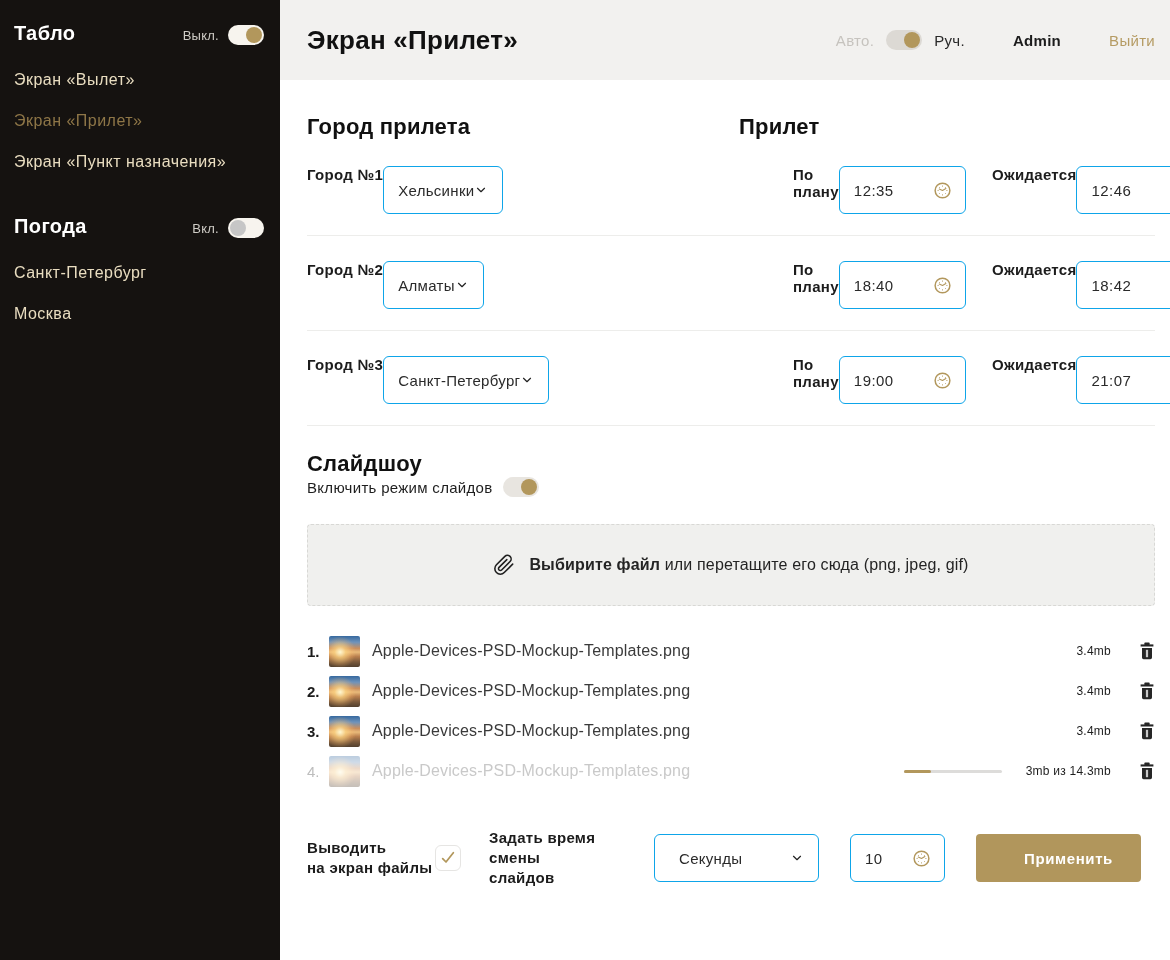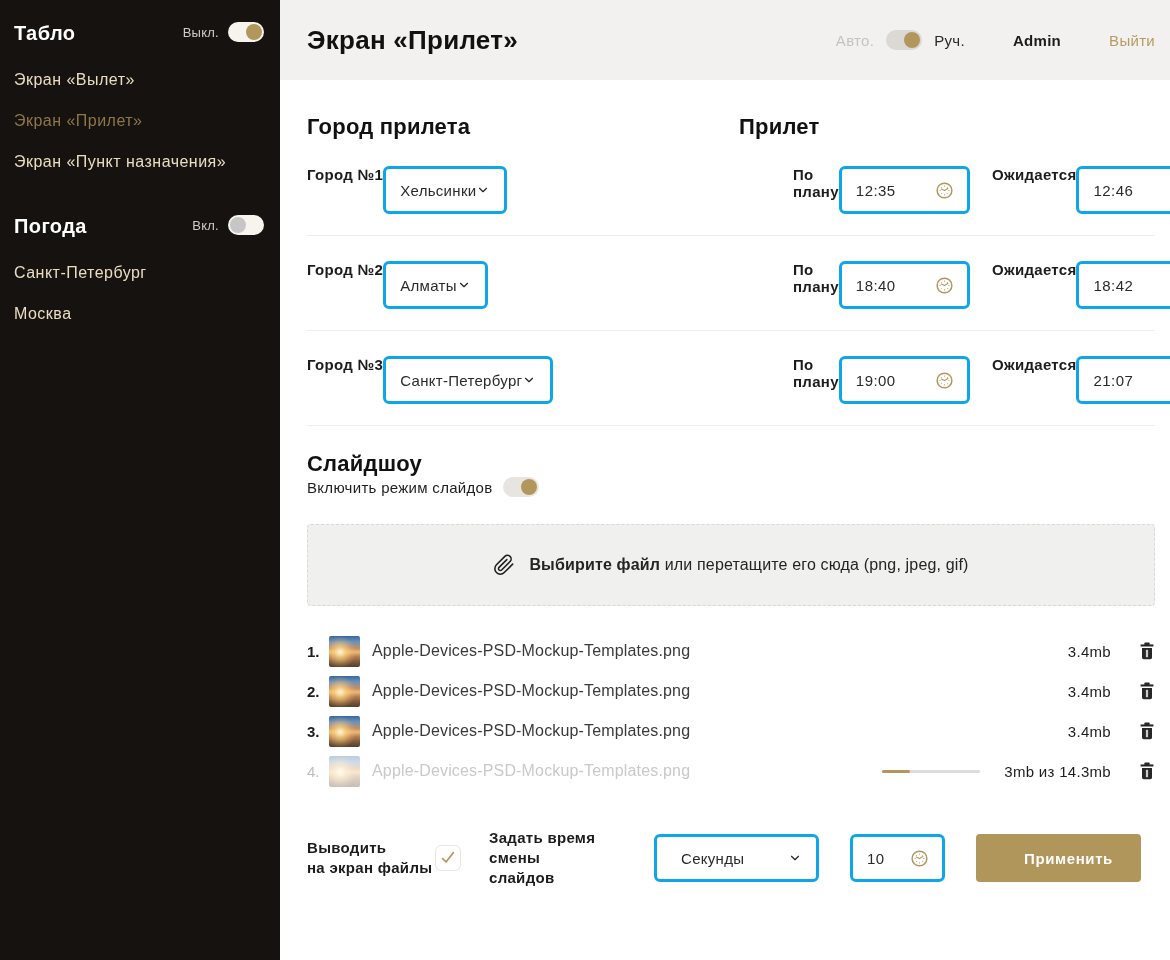--- a/index.html
+++ b/index.html
@@ -2,21 +2,21 @@
 <html><head>
 <meta charset="utf-8">
 <style>
   * { margin:0; padding:0; box-sizing:border-box; }
   html,body { width:1170px; height:960px; overflow:hidden; background:#fff;
     font-family:"Liberation Sans", sans-serif; color:#1d1d1d; }
   .app { display:flex; width:1170px; height:960px; }
 
   
   .sidebar { width:280px; height:100%; background:#151210; padding:22px 16px 0 14px; flex-shrink:0; }
-  .side-sec-head { display:flex; justify-content:space-between; align-items:flex-start; margin-bottom:26px; }
+  .side-sec-head { display:flex; justify-content:space-between; align-items:flex-end; margin-bottom:26px; }
   .side-title { font-size:20px; font-weight:700; color:#ffffff; letter-spacing:.02em; }
   .tog-wrap { display:flex; align-items:center; }
   .tog-label { font-size:13px; color:#cfccc6; margin-right:9px; letter-spacing:.02em; }
   .side-nav { margin-bottom:44px; }
   .side-item { font-size:16px; color:#e9ddc0; margin-bottom:23px; letter-spacing:.03em; cursor:pointer; }
   .side-item.active { color:#8e7647; }
 
   
   .toggle { width:36px; height:20px; border-radius:10px; position:relative; cursor:pointer; flex-shrink:0; }
   .toggle .knob { width:16px; height:16px; border-radius:50%; position:absolute; top:2px; }
@@ -45,21 +45,21 @@
   .arr-headings .left { width:360px; }
   .arr-headings .right { margin-left:72px; }
 
   .arr-row { display:flex; padding-bottom:21px; border-bottom:1px solid #ededeb; margin-bottom:25px; }
   .fgroup { display:flex; flex-direction:row; }
   .fgroup .flabel { font-size:15px; font-weight:600; color:#1c1c1c; margin-bottom:12px; letter-spacing:.02em; }
   .g-city { width:360px; margin-right:126px; }
   .g-planned { width:160px; margin-right:39px; }
   .g-expected { width:160px; }
 
-  .control { height:48px; border:3px solid #0ea5e9; border-radius:6px; background:#fff;
+  .control { height:48px; border:1px solid #0ea5e9; border-radius:6px; background:#fff;
     display:flex; align-items:center; padding:0 14px; font-size:15px; color:#2a2a2a; }
   .selectbox { justify-content:space-between; cursor:pointer; letter-spacing:.02em; }
   .timebox { justify-content:space-between; }
   .timebox input { border:none; outline:none; width:80px; font-size:15px; color:#2a2a2a;
     font-family:"Liberation Sans", sans-serif; letter-spacing:.03em; background:transparent; }
 
   
   .slide-head { display:flex; align-items:flex-start; justify-content:space-between; margin-top:17px;flex-direction:column; }
   .slide-tog { display:flex; align-items:center; }
   .slide-tog .lbl { font-size:15px; color:#1e1e1e; margin-right:10px; letter-spacing:.02em; }
@@ -70,21 +70,21 @@
   .dropzone .dz-text b { font-weight:700; }
 
   .filelist { margin-top:25px; }
   .frow { display:flex; align-items:center; height:40px; }
   .fnum { width:20px; font-size:15px; font-weight:700; color:#1c1c1c; }
   .fthumb { width:31px; height:31px; border-radius:2px; margin:0 12px 0 2px; flex-shrink:0;
     background:
       radial-gradient(circle at 36% 52%, rgba(255,250,215,.95) 0%, rgba(255,214,130,.7) 22%, rgba(255,190,110,.25) 46%, rgba(0,0,0,0) 62%),
       linear-gradient(180deg, #36699f 0%, #6e93bb 20%, #c98e5e 40%, #e9ba7a 52%, #b97f4e 66%, #7b5a3c 83%, #52402e 100%); }
   .fname { font-size:16px; color:#3a3a3a; letter-spacing:.01em; flex:1; }
-  .fsize { font-size:15px; color:#1e1e1e; letter-spacing:.02em; margin-right:28px; white-space:nowrap; }
+  .fsize { font-size:12px; color:#1e1e1e; letter-spacing:.02em; margin-right:28px; white-space:nowrap; }
   .ftrash { width:16px; height:18px; cursor:pointer; flex-shrink:0; }
   .frow.uploading .fnum { color:#bdbdbd; font-weight:400; }
   .frow.uploading .fthumb { opacity:.33; }
   .frow.uploading .fname { color:#c9c9c9; }
   .progress { width:98px; height:3px; border-radius:2px; background:#dddcda; margin-right:24px; position:relative; }
   .progress .fill { position:absolute; left:0; top:0; height:3px; border-radius:2px; background:#b2975c; width:28%; }
 
   
   .bottom { display:flex; align-items:center; margin-top:37px; }
   .two-line { font-size:15px; font-weight:600; line-height:20px; color:#1c1c1c; letter-spacing:.02em; }

